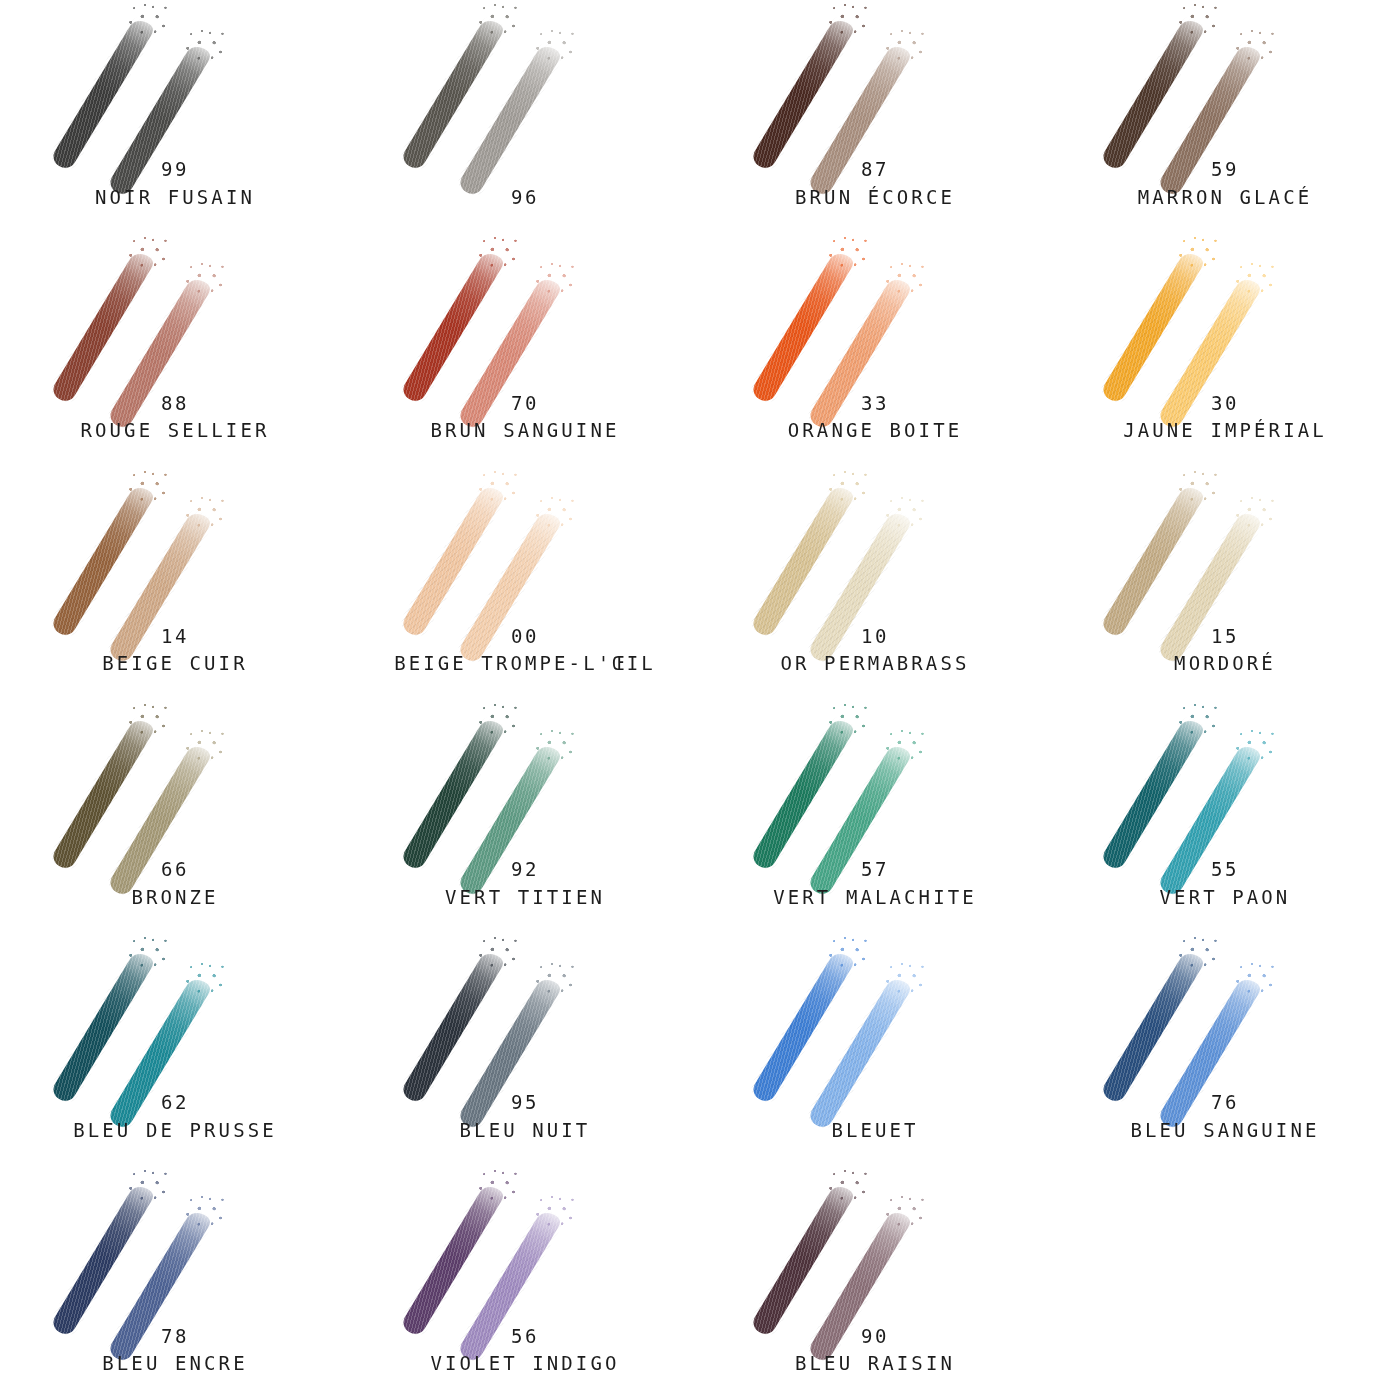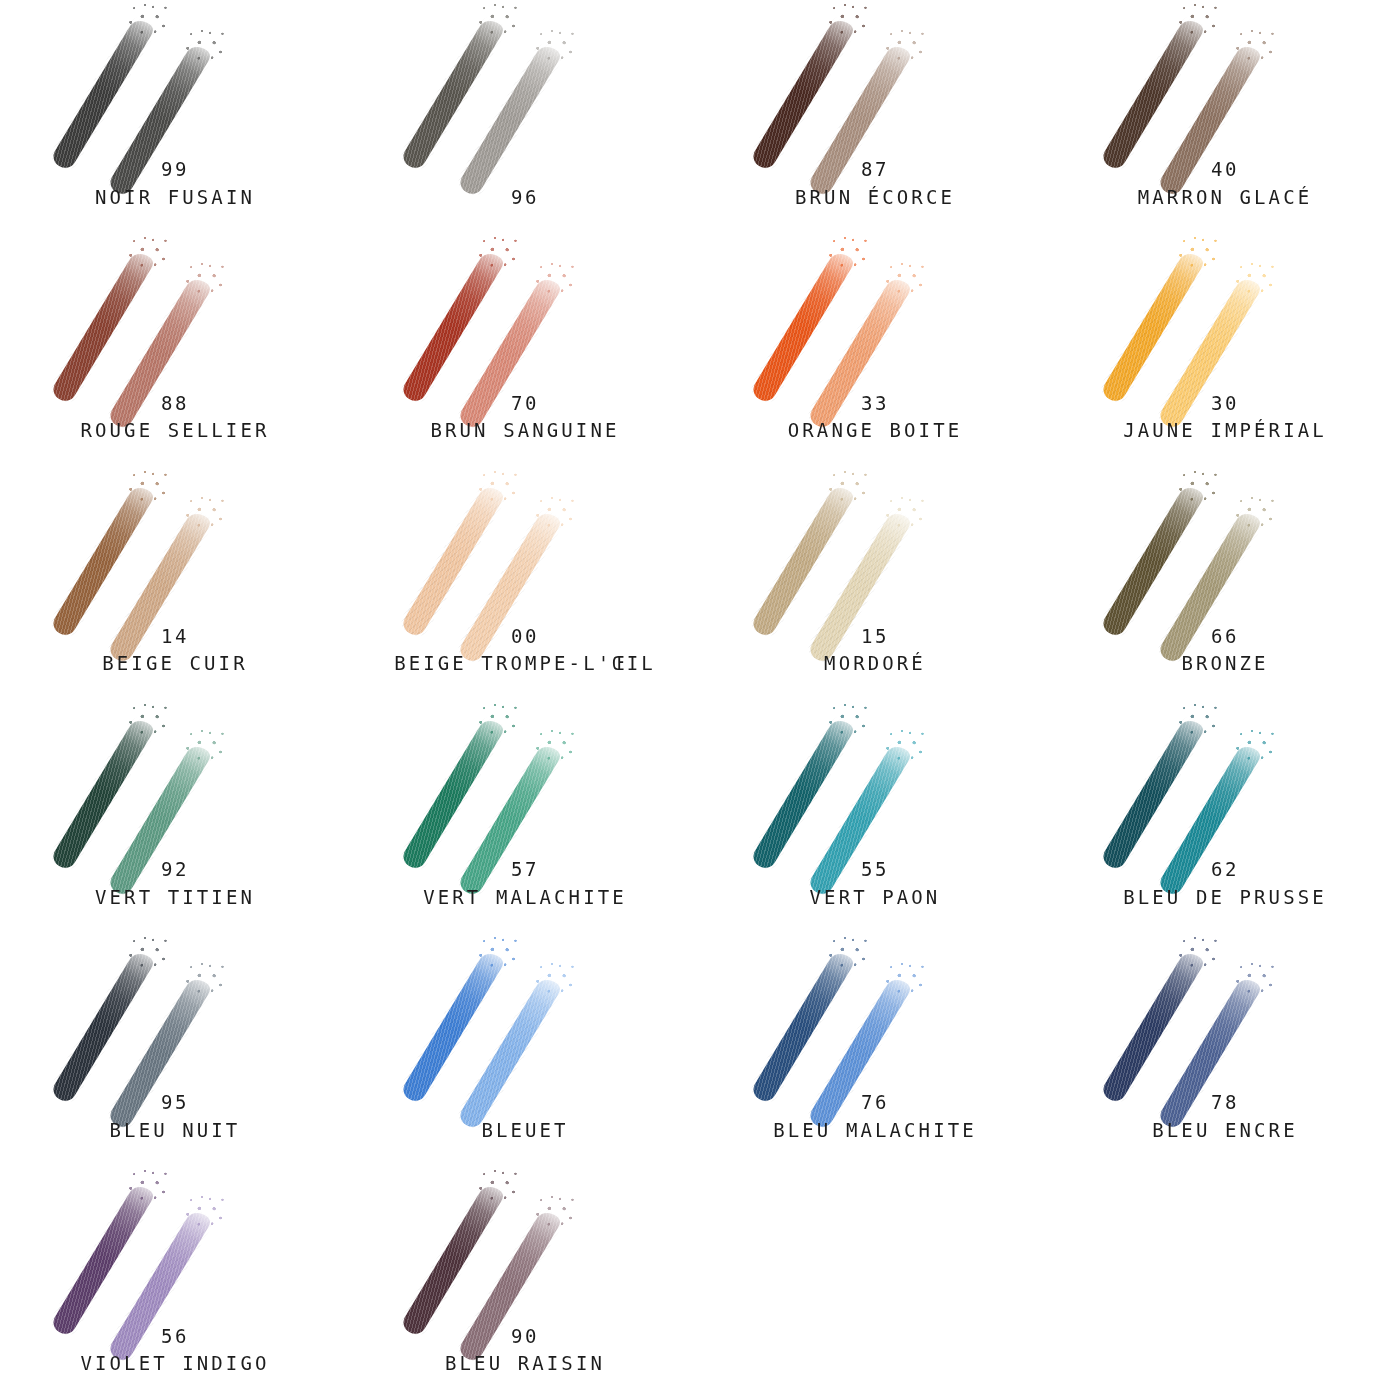--- a/index.html
+++ b/index.html
@@ -224,21 +224,21 @@
           </div>
           <div class="stroke b" style="--c: #8d7261;">
             <div class="body"></div>
             <div class="grain"></div>
             <div class="edge"></div>
             <div class="fade"></div>
             <div class="spray"></div>
           </div>
         </div>
         <div class="caption">
-          <span class="num">40</span>
+          <span class="num">59</span>
           <span class="nm">MARRON GLACÉ</span>
         </div>
       </div>
       <div class="cell">
         <div class="swatch-area">
           <div class="stroke a" style="--c: #8a4232;">
             <div class="body"></div>
             <div class="grain"></div>
             <div class="edge"></div>
             <div class="fade"></div>
@@ -362,20 +362,42 @@
             <div class="spray"></div>
           </div>
         </div>
         <div class="caption">
           <span class="num">00</span>
           <span class="nm">BEIGE TROMPE-L'ŒIL</span>
         </div>
       </div>
       <div class="cell">
         <div class="swatch-area">
+          <div class="stroke a" style="--c: #d7c294;">
+            <div class="body"></div>
+            <div class="grain"></div>
+            <div class="edge"></div>
+            <div class="fade"></div>
+            <div class="spray"></div>
+          </div>
+          <div class="stroke b" style="--c: #e6dcc0;">
+            <div class="body"></div>
+            <div class="grain"></div>
+            <div class="edge"></div>
+            <div class="fade"></div>
+            <div class="spray"></div>
+          </div>
+        </div>
+        <div class="caption">
+          <span class="num">10</span>
+          <span class="nm">OR PERMABRASS</span>
+        </div>
+      </div>
+      <div class="cell">
+        <div class="swatch-area">
           <div class="stroke a" style="--c: #c2ab85;">
             <div class="body"></div>
             <div class="grain"></div>
             <div class="edge"></div>
             <div class="fade"></div>
             <div class="spray"></div>
           </div>
           <div class="stroke b" style="--c: #e3d6b6;">
             <div class="body"></div>
             <div class="grain"></div>
@@ -554,21 +576,21 @@
           <div class="stroke b" style="--c: #5f93d8;">
             <div class="body"></div>
             <div class="grain"></div>
             <div class="edge"></div>
             <div class="fade"></div>
             <div class="spray"></div>
           </div>
         </div>
         <div class="caption">
           <span class="num">76</span>
-          <span class="nm">BLEU MALACHITE</span>
+          <span class="nm">BLEU SANGUINE</span>
         </div>
       </div>
       <div class="cell">
         <div class="swatch-area">
           <div class="stroke a" style="--c: #2d3c63;">
             <div class="body"></div>
             <div class="grain"></div>
             <div class="edge"></div>
             <div class="fade"></div>
             <div class="spray"></div>

